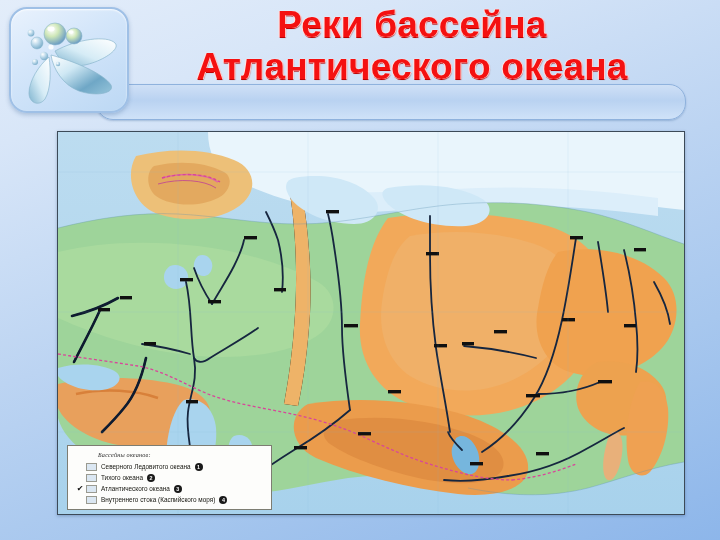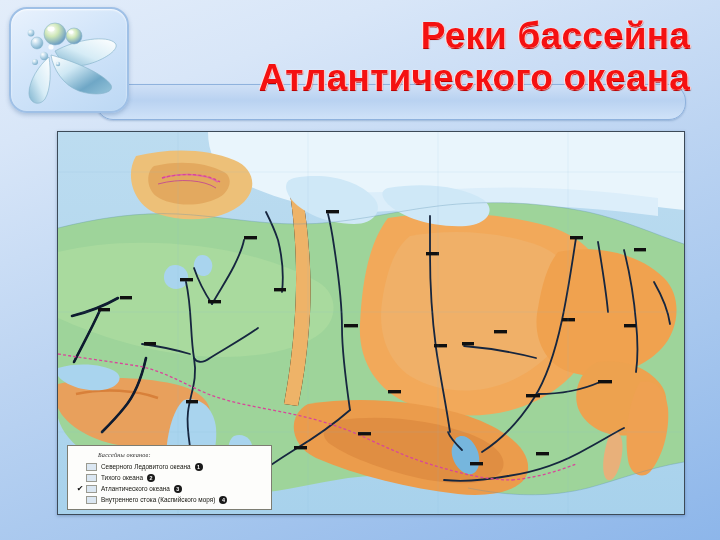--- a/index.html
+++ b/index.html
@@ -57,27 +57,26 @@
     background: linear-gradient(150deg, #e9f2fd 0%, #d4e6fa 40%, #bcd8f4 100%);
     border: 2px solid #9fc0e6;
     box-shadow: 0 2px 4px rgba(60,100,150,0.3), inset 0 1px 2px rgba(255,255,255,0.9);
     overflow: hidden;
   }
   .logo-badge svg { display:block; width:100%; height:100%; }
 
   
   .title-block {
     position: absolute;
-    left: 150px;
+    left: 142px;
     top: 6px;
     width: 540px;
-    text-align: right;
+    text-align: center;
     line-height: 1.02;
     pointer-events: none;
-    margin-top: 11px;
   }
   .title-line {
     display: block;
     font-family: "Liberation Sans", sans-serif;
     font-weight: bold;
     font-size: 37px;
     color: #f41111;
     letter-spacing: 0.2px;
     text-shadow:
        1px 0 0 #ffd0d0,

